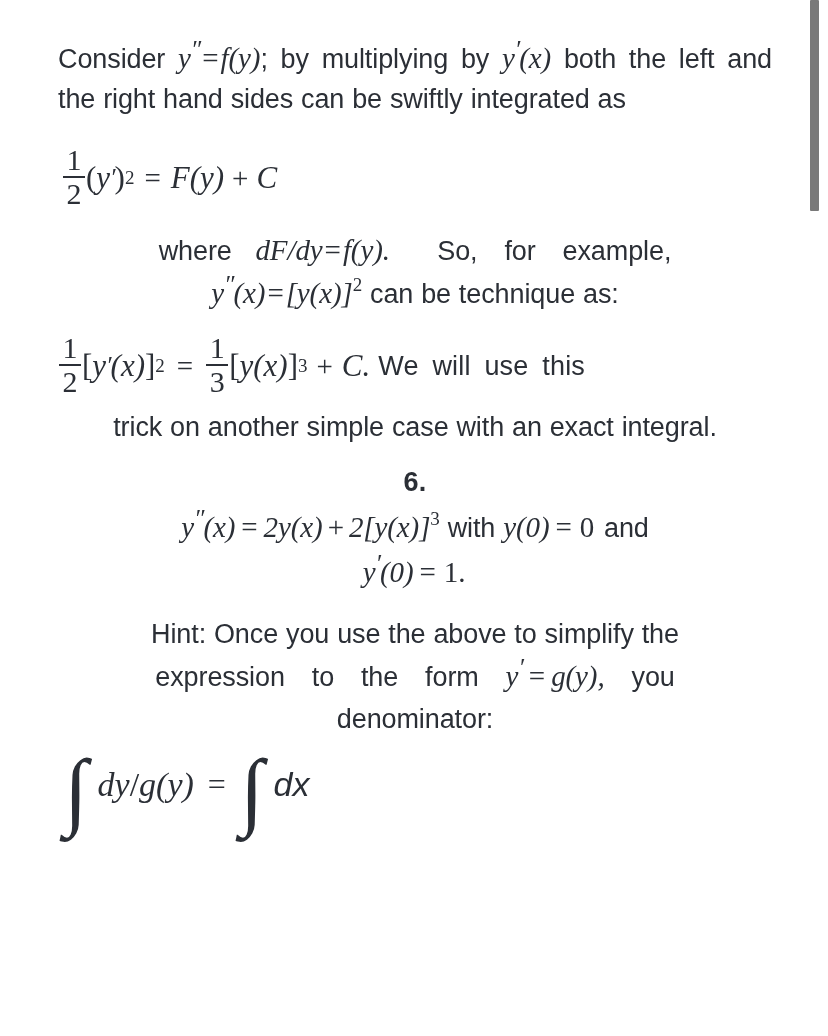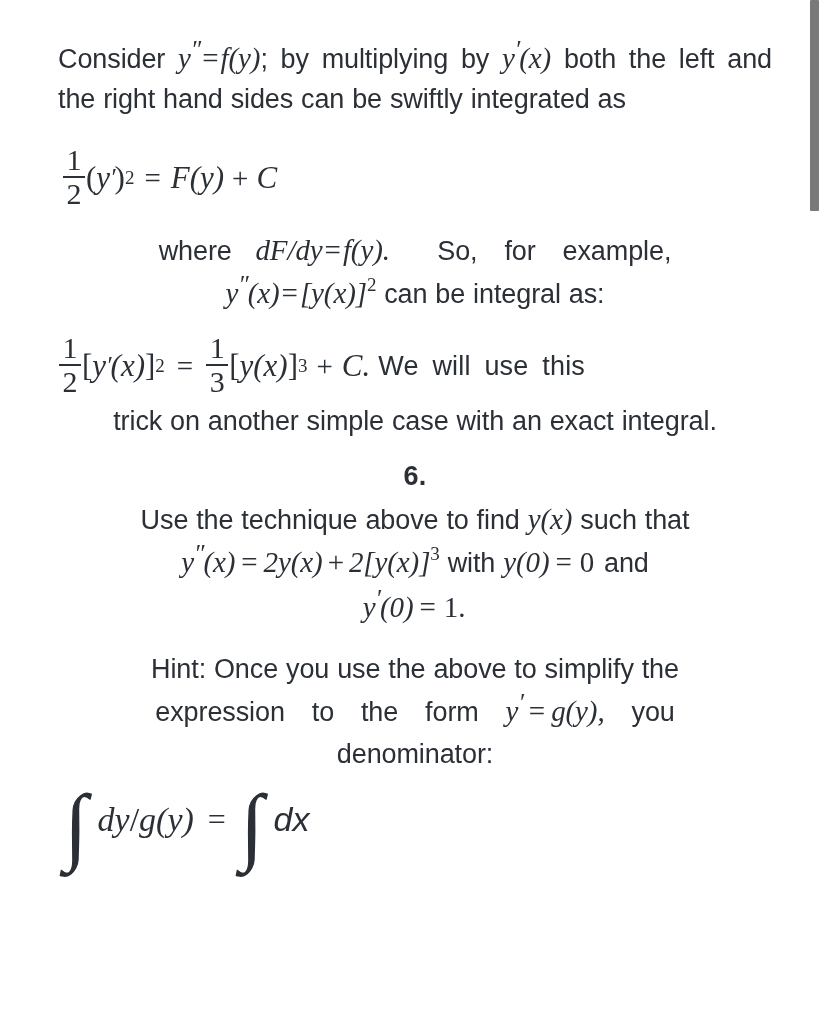--- a/index.html
+++ b/index.html
@@ -205,21 +205,21 @@
       <span class="it">C</span>
     </div>
 
     <div class="gap-md"></div>
 
     <div class="para ragged" style="line-height:42px;">
       <span>where</span>&nbsp;&nbsp;&nbsp;<span class="m">dF/dy</span><span class="mop">=</span><span class="m">f(y).</span>&nbsp;&nbsp;&nbsp;&nbsp;&nbsp;&nbsp;<span>So, for example,</span>
     </div>
 
     <div class="para ragged" style="line-height:42px;">
-      <span class="m"><span>y</span><span class="prime">″</span></span><span class="m">(x)</span><span class="mop">=</span><span class="m">[y(x)]</span><span class="sup">2</span> <span>can be integral as:</span>
+      <span class="m"><span>y</span><span class="prime">″</span></span><span class="m">(x)</span><span class="mop">=</span><span class="m">[y(x)]</span><span class="sup">2</span> <span>can be technique as:</span>
     </div>
 
     <div class="gap-md"></div>
 
     <div class="eq-inline-row">
       <span class="frac">
         <span class="num">1</span>
         <span class="bar"></span>
         <span class="den">2</span>
       </span>
@@ -237,33 +237,30 @@
       </span>
       <span class="rm" style="font-family:'Liberation Serif',serif">[</span>
         <span class="it">y(x)</span>
         <span class="rm" style="font-family:'Liberation Serif',serif">]</span>
         <span class="sup">3</span>
       <span class="mop" style="padding:0 9px">+</span>
       <span class="it">C.</span>
       <span class="tail">We will use this</span>
     </div>
 
-    <div class="para ragged" style="line-height:40px;margin-top:2px;">
+    <div class="para ragged" style="line-height:40px;margin-top:8px;">
       <span>trick on another simple case with an exact integral.</span>
     </div>
 
     <div class="gap-md"></div>
 
     <div class="section-num">6.</div>
 
     <div style="height:6px"></div>
 
-    <div class="para ragged">
-      <span>Use the technique above to find </span><span class="m">y(x)</span><span> such that</span>
-    </div>
 
     <div class="para ragged" style="line-height:44px;">
       <span class="m"><span>y</span><span class="prime">″</span></span><span class="m">(x)</span><span class="mop" style="padding:0 6px">=</span><span class="m">2y(x)</span><span class="mop" style="padding:0 5px">+</span><span class="m">2[y(x)]</span><span class="sup">3</span> <span>with </span><span class="m">y(0)</span><span class="mop" style="padding:0 6px">=</span><span class="mop">0</span><span> and</span>
     </div>
 
     <div class="para ragged" style="line-height:44px;">
       <span class="m"><span>y</span><span class="prime">′</span></span><span class="m">(0)</span><span class="mop" style="padding:0 6px">=</span><span class="mop">1.</span>
     </div>
 
     <div class="gap-md"></div>

